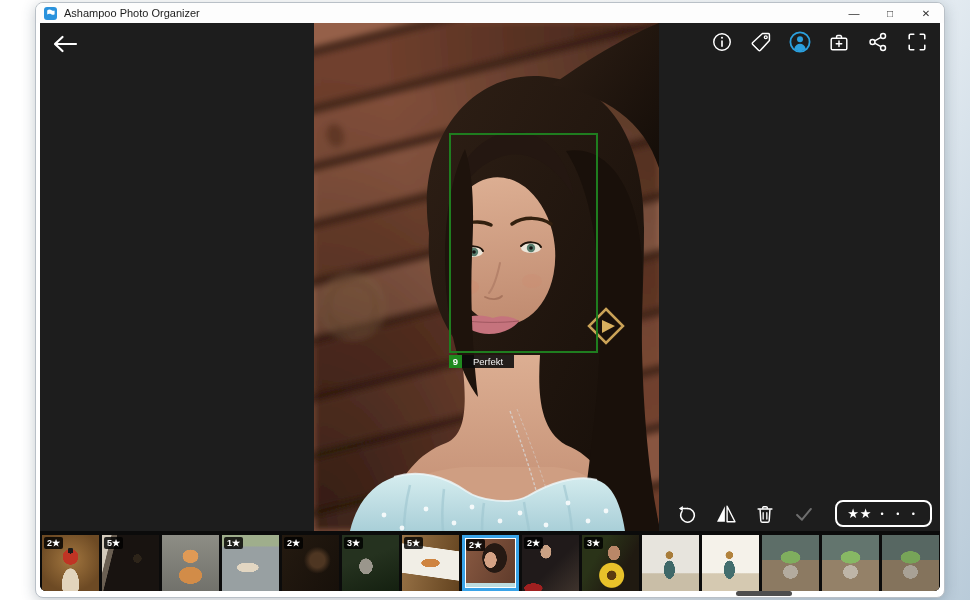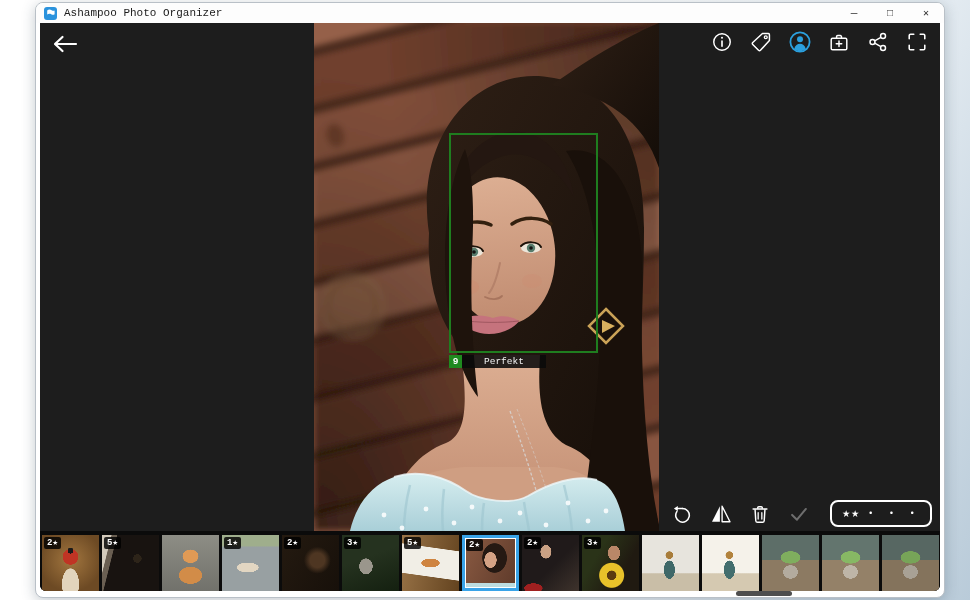--- a/index.html
+++ b/index.html
@@ -4,21 +4,21 @@
 <style>
   html,body{margin:0;padding:0}
   body{
     width:970px;height:600px;position:relative;overflow:hidden;
     font-family:"Liberation Sans",sans-serif;
     background:linear-gradient(115deg,#ffffff 48%,#eef3f7 70%,#b9cbd9 100%);
   }
   .window{
     position:absolute;left:35px;top:2px;width:910px;height:596px;
     background:#fff;border:1px solid #b9c0c7;border-radius:8px;
-    box-shadow:0 3px 14px rgba(40,60,80,.28);box-sizing:border-box;overflow:hidden;font-family:Liberation Mono, monospace;
+    box-shadow:0 3px 14px rgba(40,60,80,.28);box-sizing:border-box;overflow:hidden;
   }
   .titlebar{height:20px;display:flex;align-items:center;padding-left:8px;background:#fdfdfd}
   .app-icon{width:13px;height:13px;margin-right:7px;flex:none}
   .title-text{font-size:11px;color:#1b1b1b;white-space:nowrap}
   .controls{margin-left:auto;display:flex;height:100%}
   .ctrl{width:36px;display:flex;align-items:center;justify-content:center;
         font-size:10px;color:#2e2e2e;cursor:default;user-select:none}
   .ctrl-min{font-size:11px}
   .content{
     position:absolute;left:4px;right:4px;top:20px;bottom:6px;
@@ -26,21 +26,21 @@
     display:flex;flex-direction:column;
   }
   .viewer{position:relative;height:508px;background:#1d1d1d;flex:none}
   .photo{position:absolute;left:274px;top:0;width:345px;height:508px;display:block}
   .back-btn{position:absolute;left:10px;top:8px;width:30px;height:26px;
             display:flex;align-items:center;justify-content:center}
   .facebox{position:absolute;left:409px;top:110px;width:149px;height:220px;
            border:2px solid #1f7d1f;box-sizing:border-box}
   .facelabel{position:absolute;left:409px;top:332px;display:flex;height:13px;font-size:9.5px;line-height:13px}
   .facescore{background:#1f8a1f;color:#fff;width:13px;text-align:center;font-weight:bold}
-  .facetext{background:rgba(10,10,10,.88);color:#f2f2f2;padding:0 22px}
+  .facetext{background:rgba(10,10,10,.88);color:#f2f2f2;padding:0 11px}
   .tb-top{position:absolute;top:6px;right:10px;display:flex;gap:13px}
   .tb-bottom{position:absolute;bottom:4px;right:8px;display:flex;align-items:center;gap:13px}
   .icon-btn{width:26px;height:26px;display:flex;align-items:center;justify-content:center;flex:none}
   .rating-box{border:2px solid #fff;border-radius:8px;padding:1px 10px 2px 10px;
               display:flex;align-items:center;gap:8px;margin-left:5px;height:20px}
   .stars{color:#fff;font-size:13px;letter-spacing:1px;line-height:1}
   .rdots{color:#fff;font-size:9px;letter-spacing:5px;line-height:1;padding-top:2px}
   .filmstrip{position:relative;flex:1;background:#0b0b0b;display:flex;gap:3px;
              padding:4px 0 0 2px;align-items:flex-start;overflow:hidden}
   .thumb{position:relative;width:57px;height:56px;flex:none;box-sizing:border-box}

